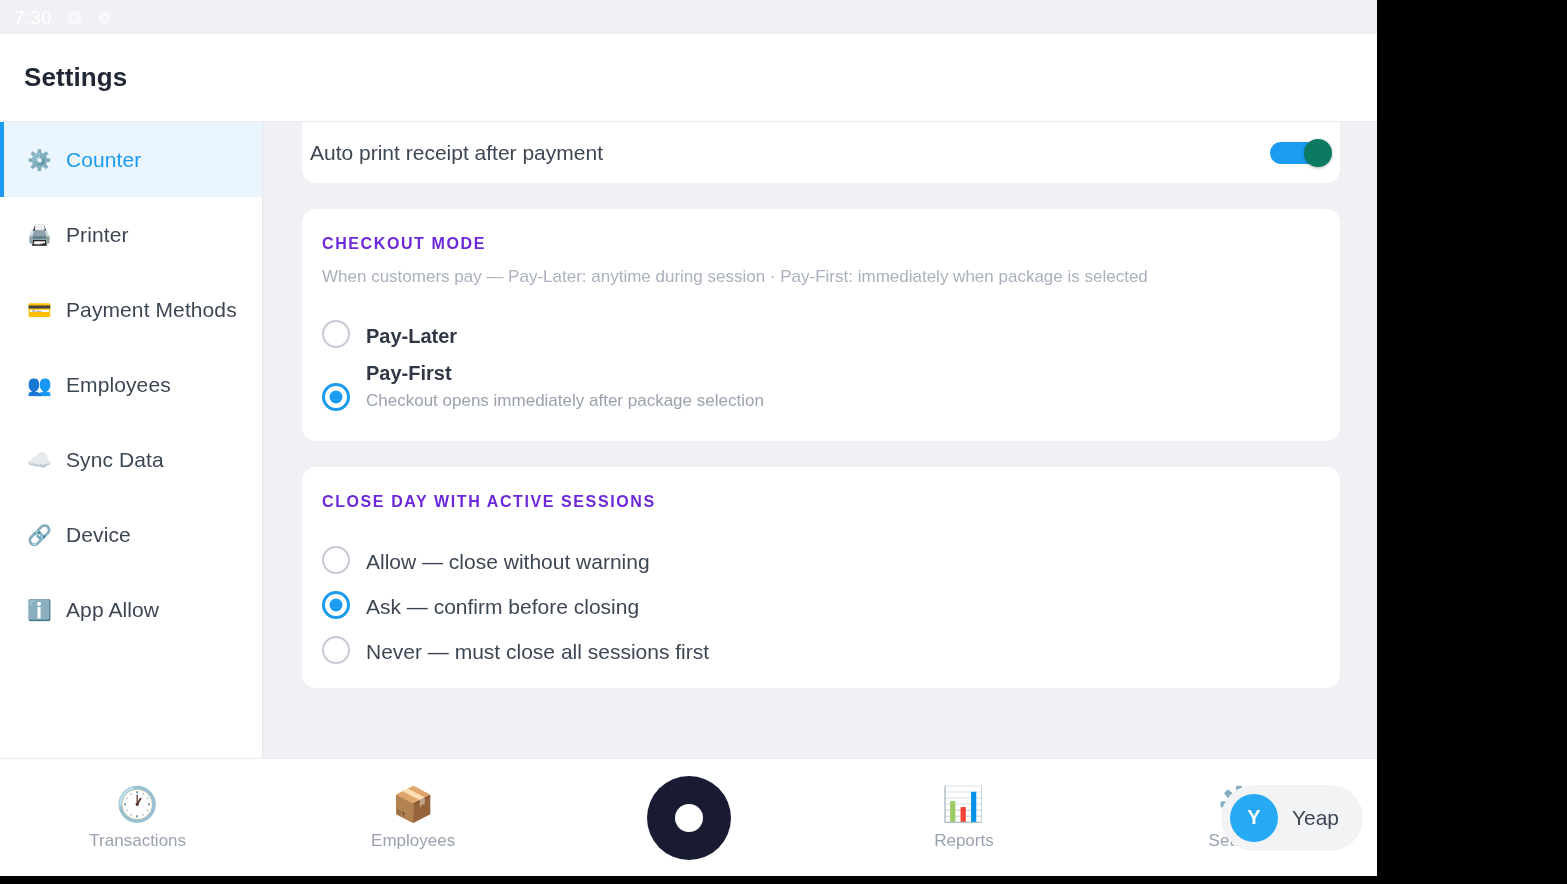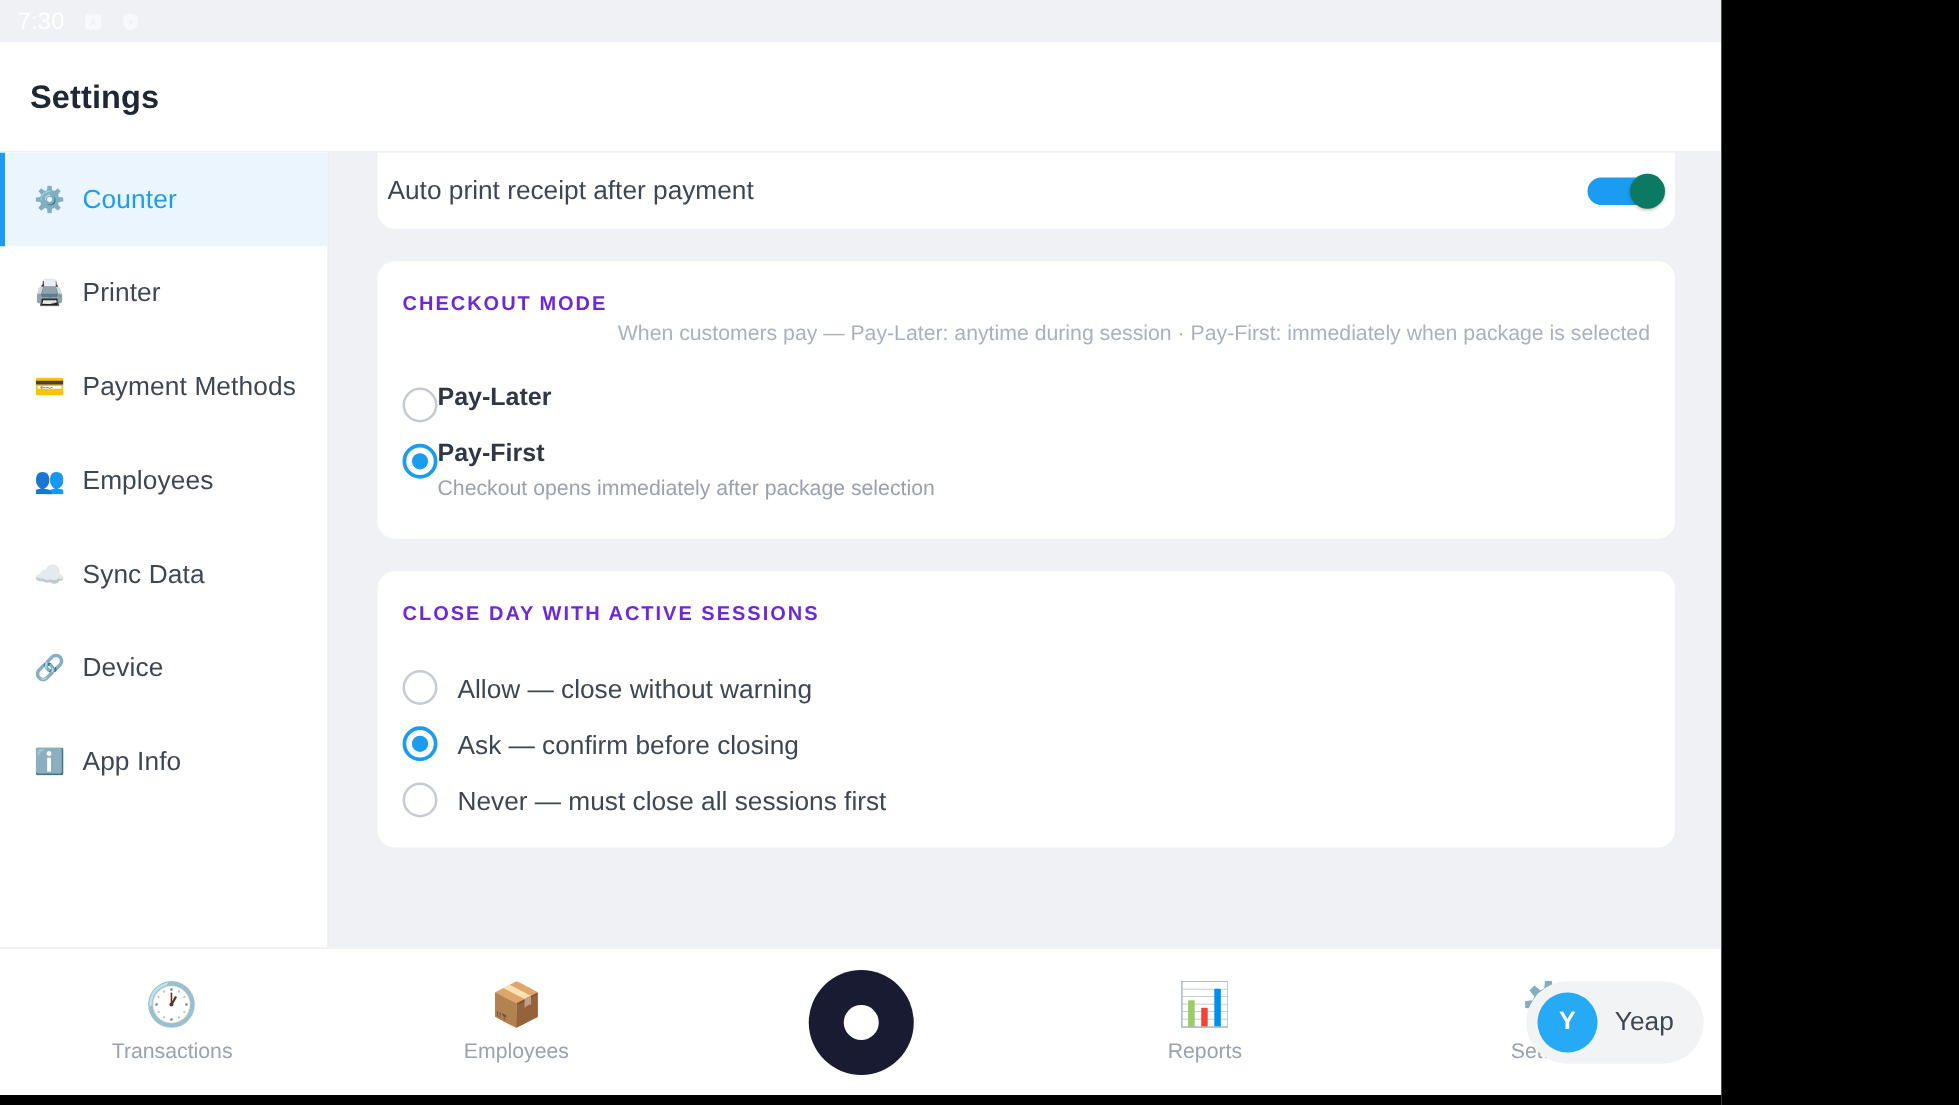--- a/index.html
+++ b/index.html
@@ -171,30 +171,30 @@
   .section-head {
     font-size: 16px;
     font-weight: bold;
     letter-spacing: 1.6px;
     color: #6d28d9;
     text-transform: uppercase;
   }
   .section-desc {
     font-size: 17px;
     color: #aab1bd;
-    margin-top: 4px;
-    text-align: right;
+    margin-top: 14px;
   }
 
   .card-pad { padding: 26px 20px 24px 20px; }
 
   .radio-list { margin-top: 24px; }
   .radio-row {
     display: flex;
-    align-items: flex-start;
+    align-items: flex-end;
+    gap: 16px;
     padding: 6px 0;
     cursor: pointer;
   }
   .radio-row + .radio-row { margin-top: 2px; }
 
   .radio {
     width: 28px; height: 28px;
     flex: 0 0 28px;
     border-radius: 50%;
     border: 2.5px solid #c5cbd4;
@@ -372,21 +372,21 @@
         <span class="side-label">Sync Data</span>
       </div>
 
       <div class="side-item">
         <span class="side-ico">🔗</span>
         <span class="side-label">Device</span>
       </div>
 
       <div class="side-item">
         <span class="side-ico">ℹ️</span>
-        <span class="side-label">App Info</span>
+        <span class="side-label">App Allow</span>
       </div>
 
     </div>
 
     <div class="content">
 
       <div class="card clipped-top">
 
         <div class="toggle-row">
           <span class="toggle-label">Auto print receipt after payment</span>

